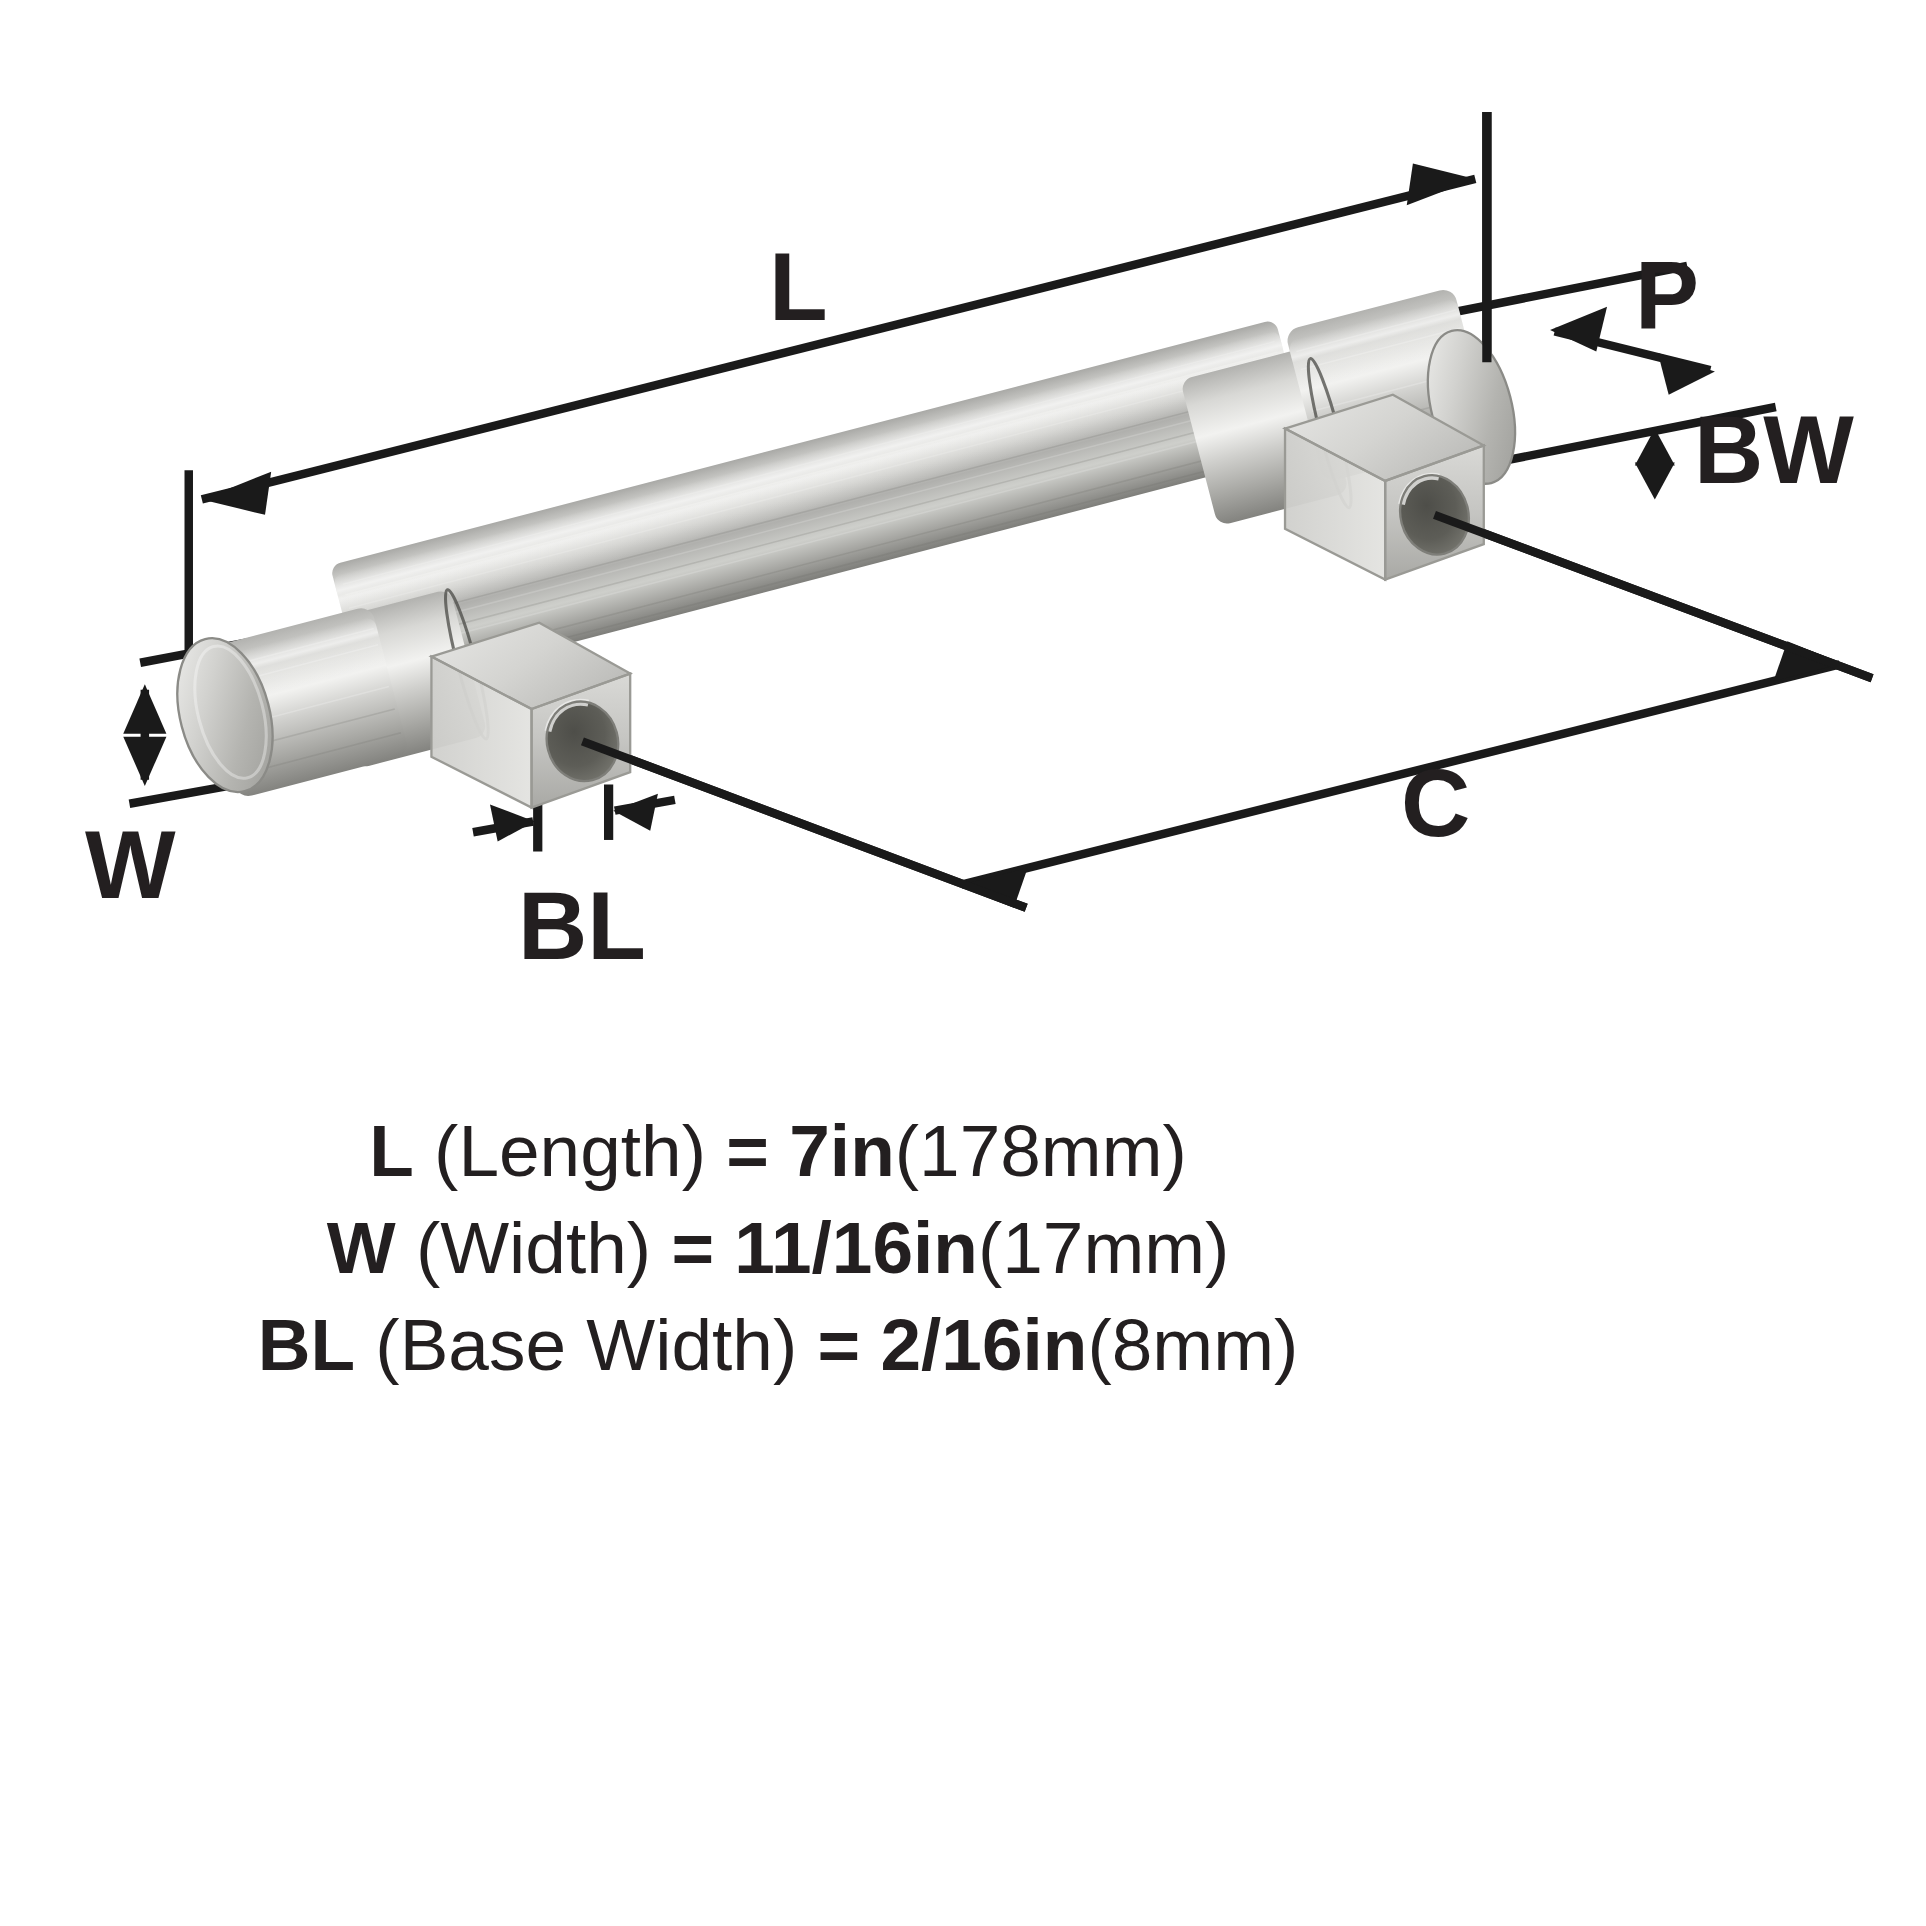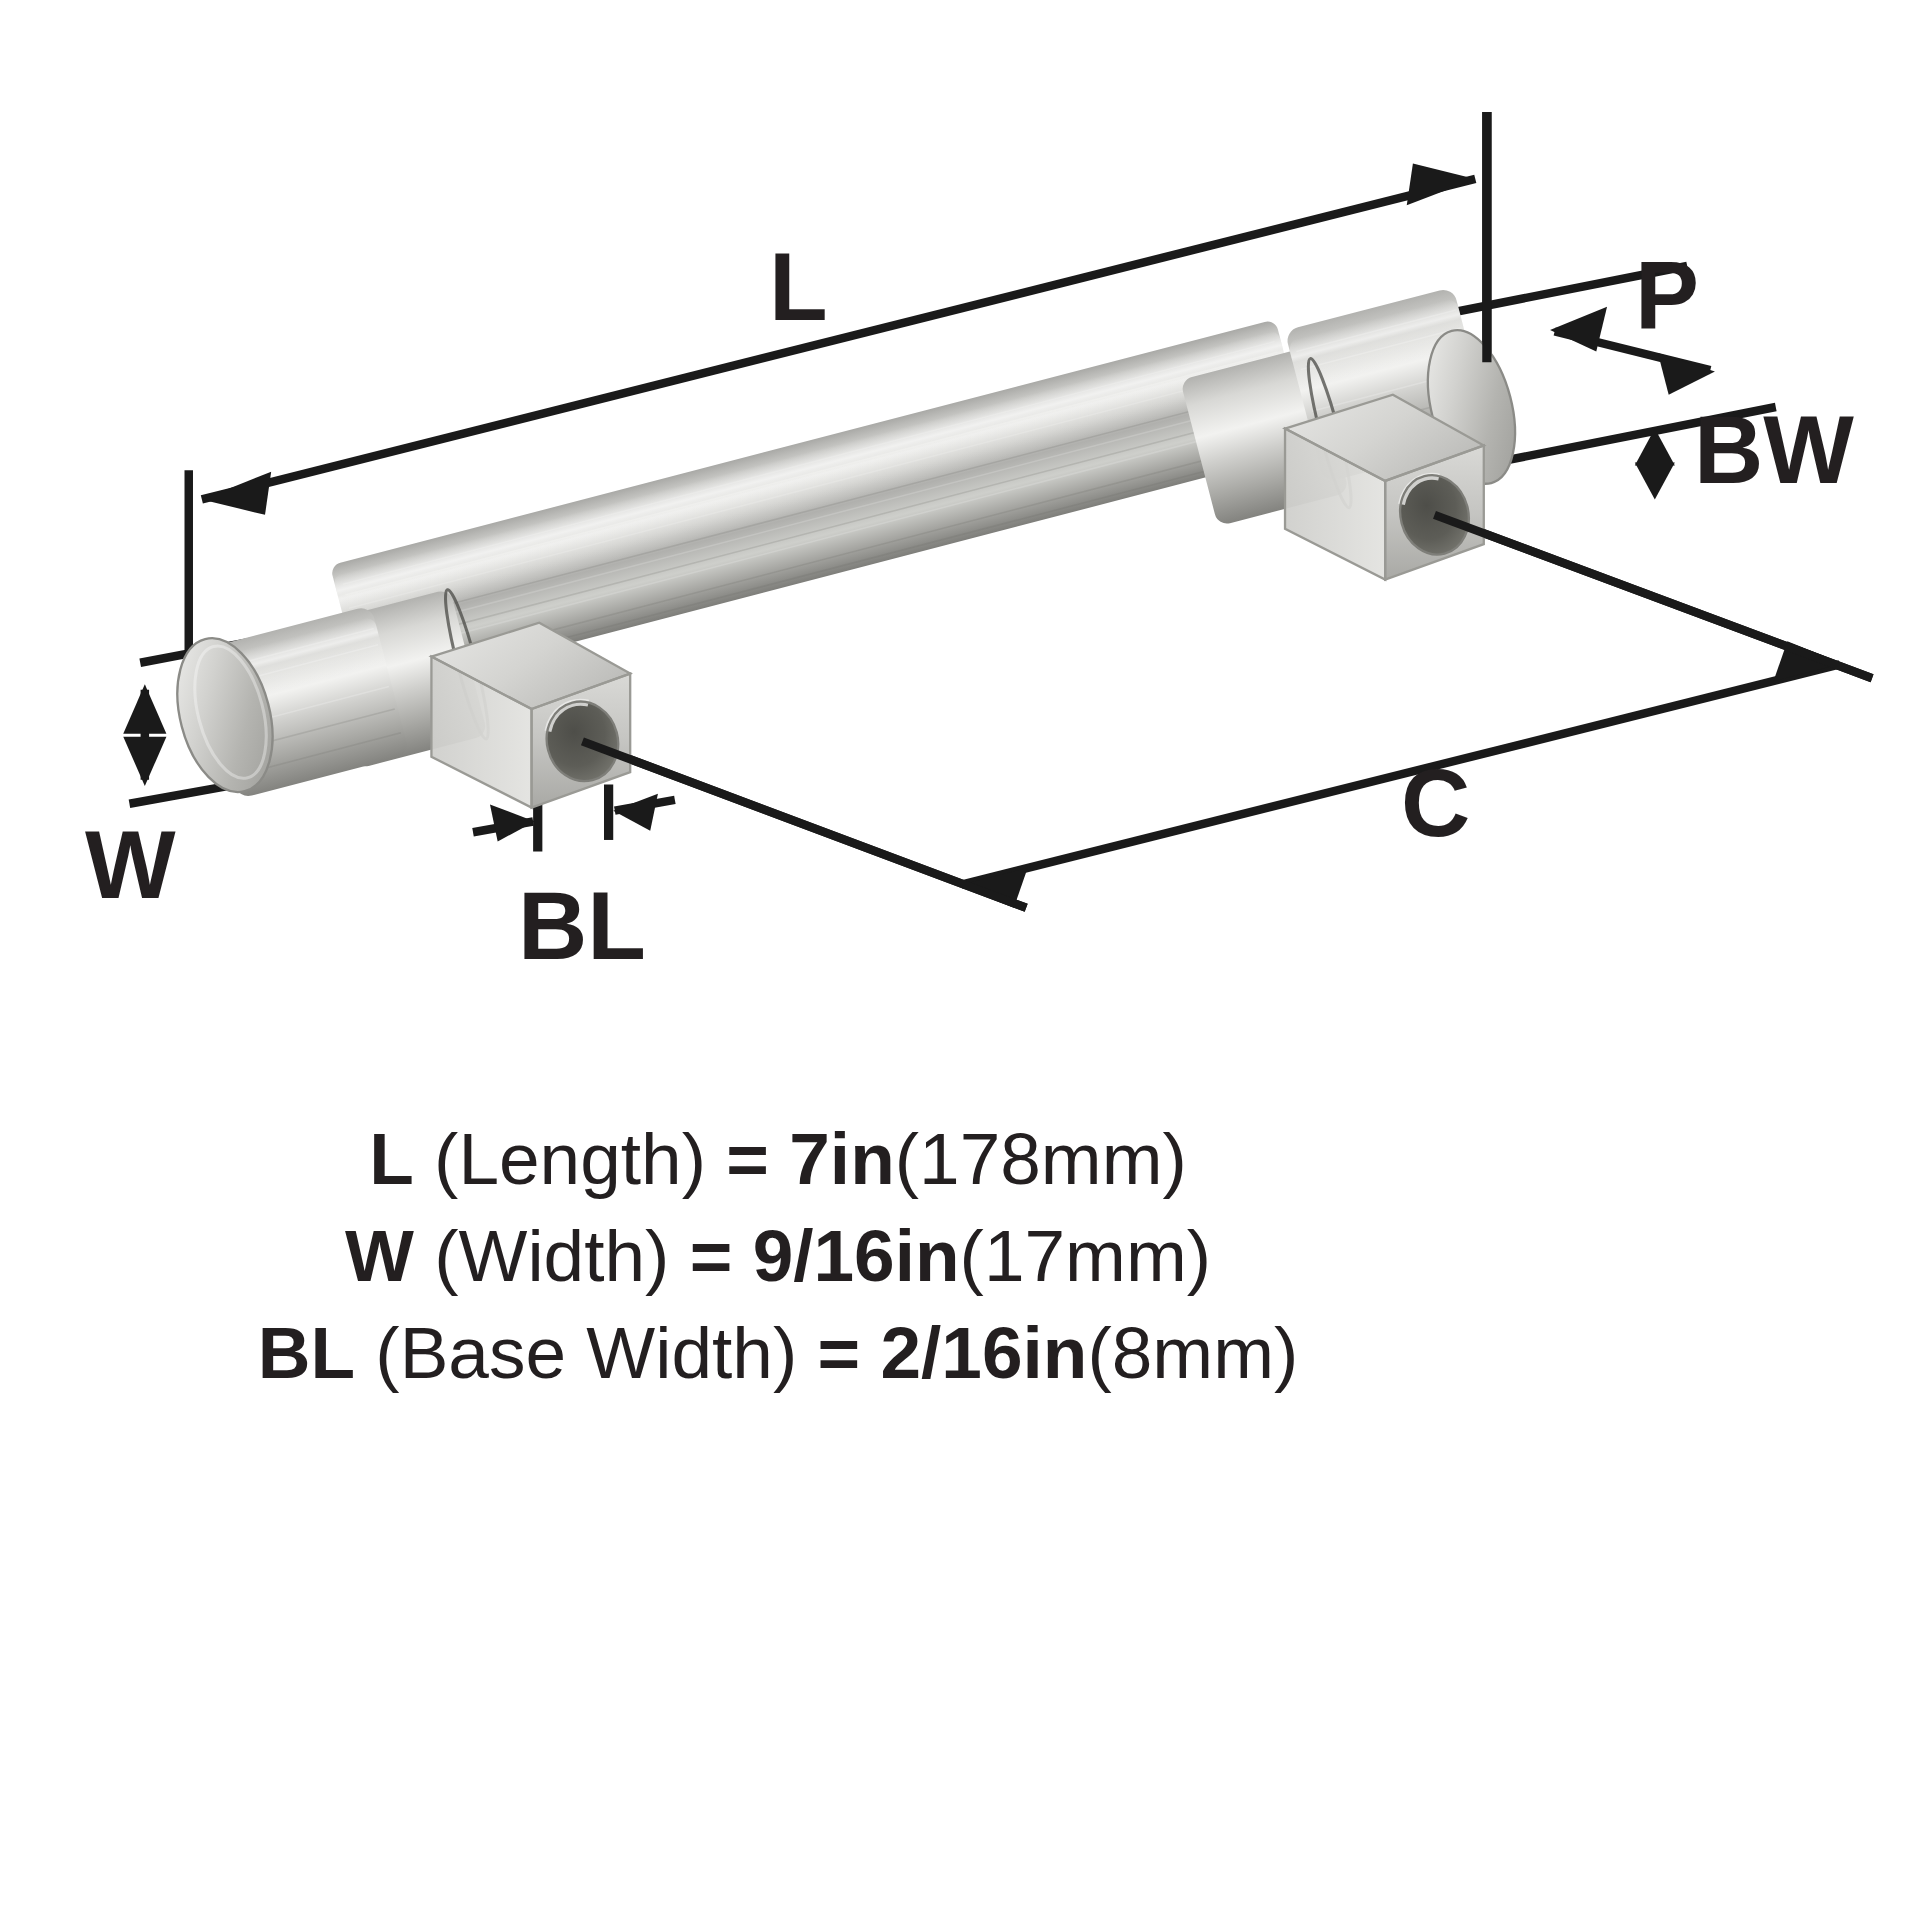--- a/index.html
+++ b/index.html
@@ -43,21 +43,20 @@
   #label-C  { left: 1401px; top: 755px;  font-size: 96px; }
   #label-W  { left: 85px;  top: 817px; font-size: 96px; }
   #label-BL { left: 518px;  top: 878px; font-size: 96px; }
 
   #spec-list {
     position: absolute;
     left: 0;
     top: 1102px;
     width: 1556px;
     text-align: center;
-    margin-top: 8px;
   }
   .spec-row {
     color: #231f20;
     font-size: 73px;
     line-height: 97px;
     white-space: nowrap;
     font-family: "Liberation Sans", sans-serif;
   }
   .spec-code { font-weight: bold; }
   .spec-name { font-weight: normal; }
@@ -325,21 +324,21 @@
     <div class="spec-row">
       <span class="spec-code">L</span>
       <span class="spec-name">(Length)</span>
       <span class="spec-eq">=</span>
       <span class="spec-imp">7in</span><span class="spec-met">(178mm)</span>
     </div>
     <div class="spec-row">
       <span class="spec-code">W</span>
       <span class="spec-name">(Width)</span>
       <span class="spec-eq">=</span>
-      <span class="spec-imp">9/16in</span><span class="spec-met">(17mm)</span>
+      <span class="spec-imp">11/16in</span><span class="spec-met">(17mm)</span>
     </div>
     <div class="spec-row">
       <span class="spec-code">BL</span>
       <span class="spec-name">(Base Width)</span>
       <span class="spec-eq">=</span>
       <span class="spec-imp">2/16in</span><span class="spec-met">(8mm)</span>
     </div>
   </div>
 
 </div>

